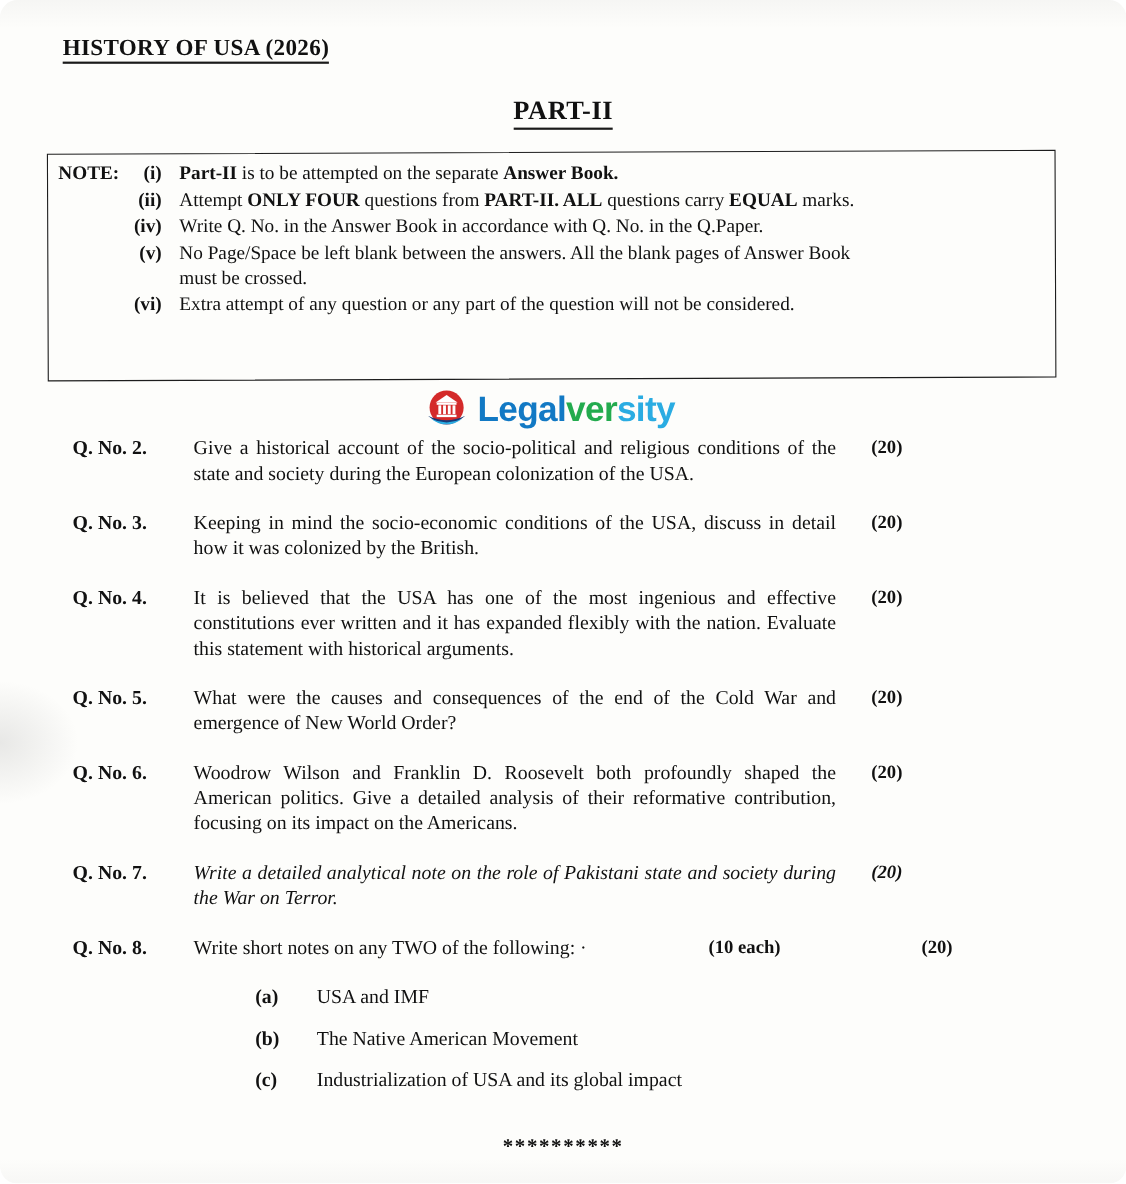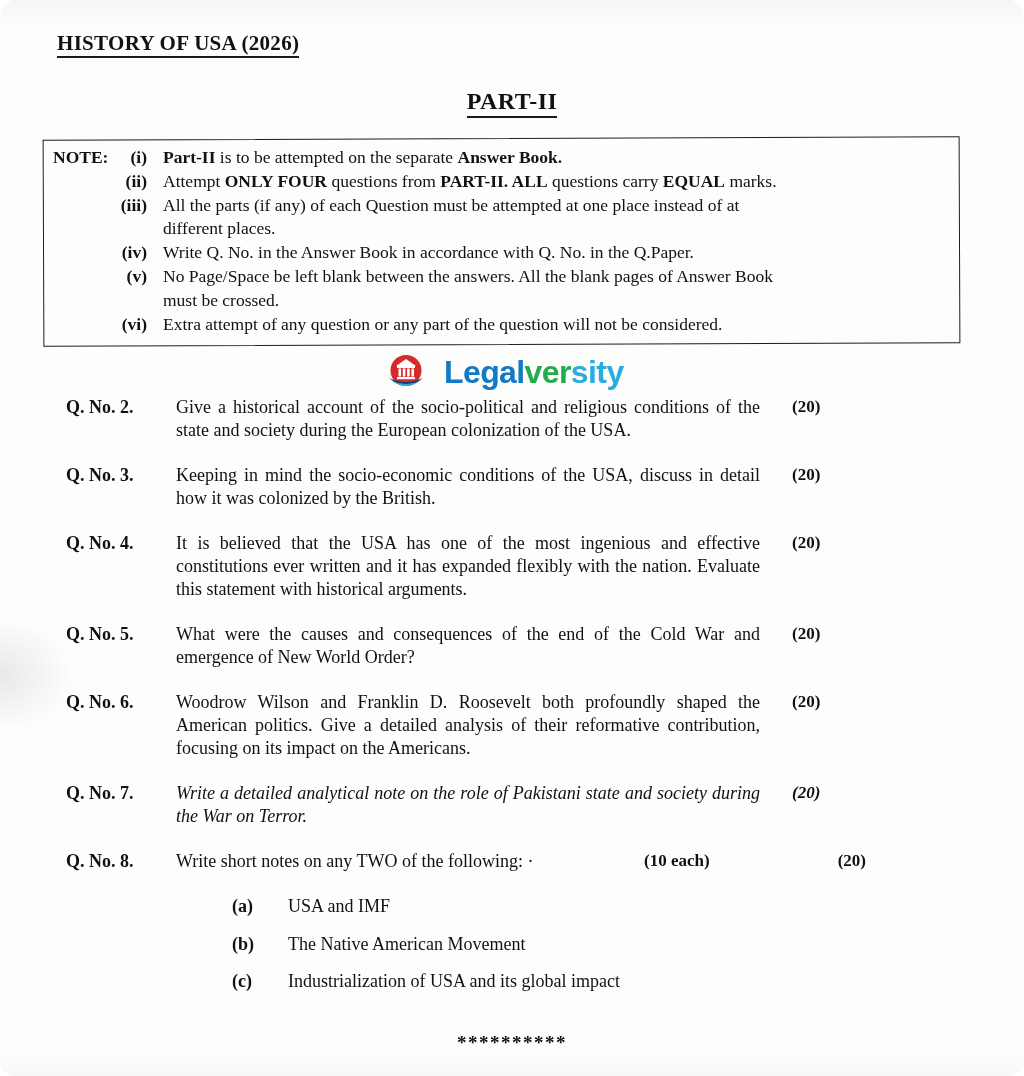--- a/index.html
+++ b/index.html
@@ -114,21 +114,21 @@
   }
   .note-text b { font-weight: bold; }
 
   
   .logo {
     position: absolute;
     left: 386px;
     top: 352px;
     display: flex;
     align-items: center;
-    gap: 18px;
+    gap: 8px;
   }
   .logo-mark {
     position: relative;
     width: 40px;
     height: 40px;
   }
   .logo-text {
     font-family: "Liberation Sans", "DejaVu Sans", sans-serif;
     font-size: 32px;
     font-weight: bold;
@@ -244,25 +244,20 @@
   <div class="note-inner" id="note-inner">
       <div class="note-row">
         <div class="note-label">NOTE:</div>
         <div class="note-num">(i)</div>
         <div class="note-text"><b>Part-II</b> is to be attempted on the separate <b>Answer Book.</b></div>
       </div>
       <div class="note-row">
         <div class="note-label"></div>
         <div class="note-num">(ii)</div>
         <div class="note-text">Attempt <b>ONLY FOUR</b> questions from <b>PART-II. ALL</b> questions carry <b>EQUAL</b> marks.</div>
-      </div>
-      <div class="note-row">
-        <div class="note-label"></div>
-        <div class="note-num">(iii)</div>
-        <div class="note-text">All the parts (if any) of each Question must be attempted at one place instead of at different places.</div>
       </div>
       <div class="note-row">
         <div class="note-label"></div>
         <div class="note-num">(iv)</div>
         <div class="note-text">Write Q. No. in the Answer Book in accordance with Q. No. in the Q.Paper.</div>
       </div>
       <div class="note-row">
         <div class="note-label"></div>
         <div class="note-num">(v)</div>
         <div class="note-text">No Page/Space be left blank between the answers. All the blank pages of Answer Book must be crossed.</div>

